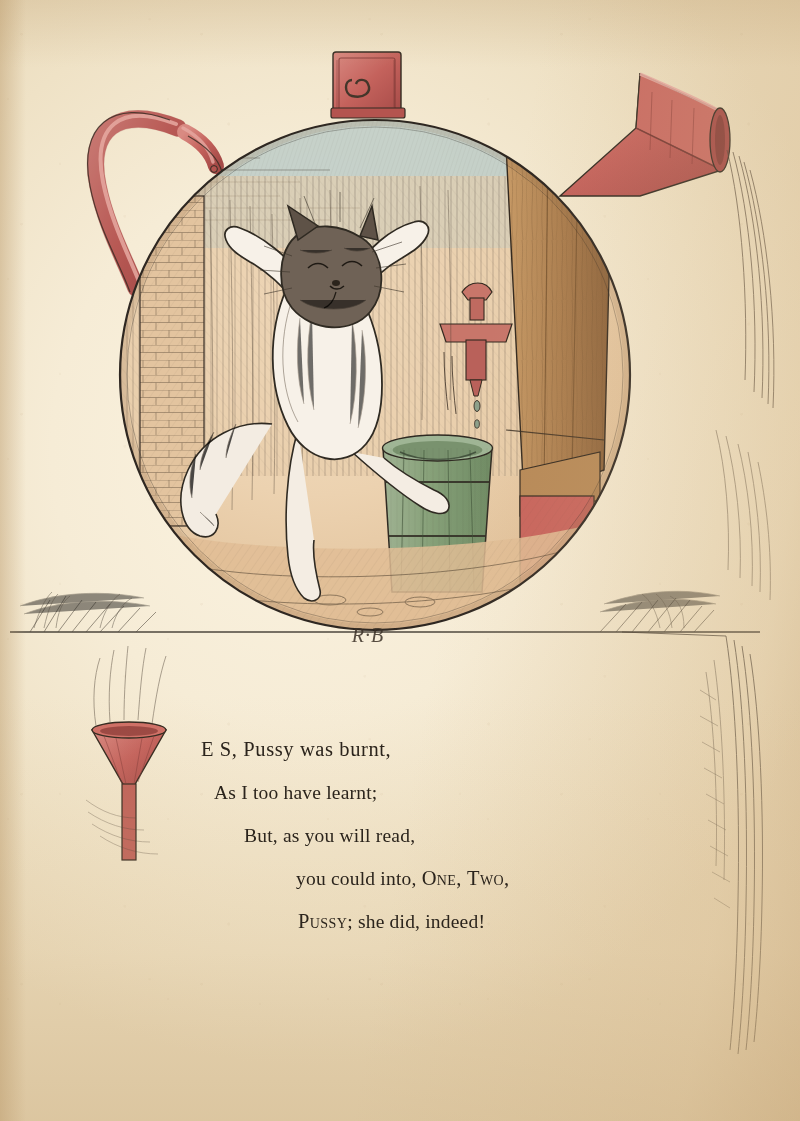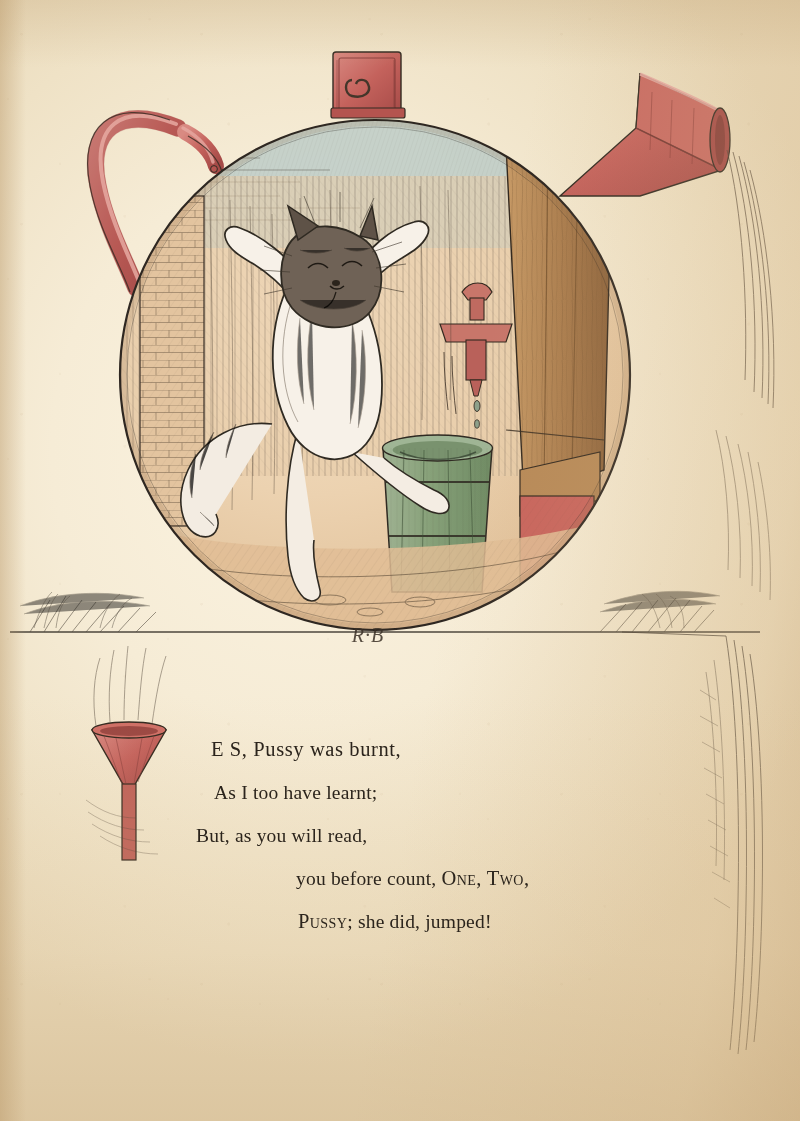--- a/index.html
+++ b/index.html
@@ -77,23 +77,23 @@
     position: absolute;
     left: 196px;
     top: 728px;
     width: 470px;
     color: #2b241c;
     font-size: 19.5px;
     line-height: 43px;
     letter-spacing: 0.2px;
   }
   .verse .ln { white-space: nowrap; }
-  .verse .l1 { margin-left: 15px; }
+  .verse .l1 { margin-left: 5px; }
   .verse .l2 { margin-left: 18px; }
-  .verse .l3 { }
+  .verse .l3 { margin-left: 48px; }
   .verse .l4 { margin-left: 50px; }
   .verse .l5 { margin-left: 100px; }
   .verse .l6 { margin-left: 102px; }
   .sc { font-variant: small-caps; font-size: 20.5px; letter-spacing: .4px; text-align: right; }
   .drop { font-size: 20.5px; letter-spacing: .6px; }
 
   .monogram {
     position: absolute;
     left: 345px;
     top: 624px;
@@ -476,21 +476,21 @@
 
   <div class="monogram">R·B</div>
 
   <div class="verse">
     <div class="ln l1">
       <span class="drop">E S,  Pussy was burnt,</span>
     </div>
     <div class="ln l2">As I too have learnt;</div>
     <div class="ln l3">But, as you will read,</div>
     <div class="ln l5">
-      <span>you  before  count,</span>
+      <span>you  could  into,</span>
       <span class="sc">One,  Two,</span>
     </div>
     <div class="ln l6">
-      <span class="sc">Pussy</span><span>; she did, jumped!</span>
+      <span class="sc">Pussy</span><span>; she did, indeed!</span>
     </div>
   </div>
 
 </div>
 
 </body></html>

